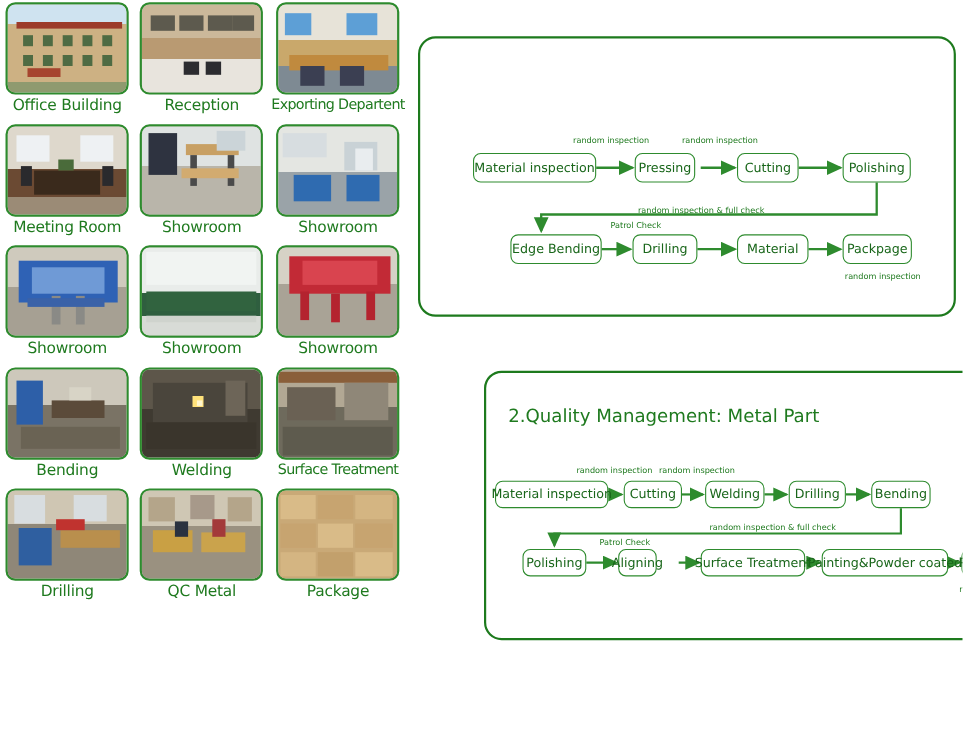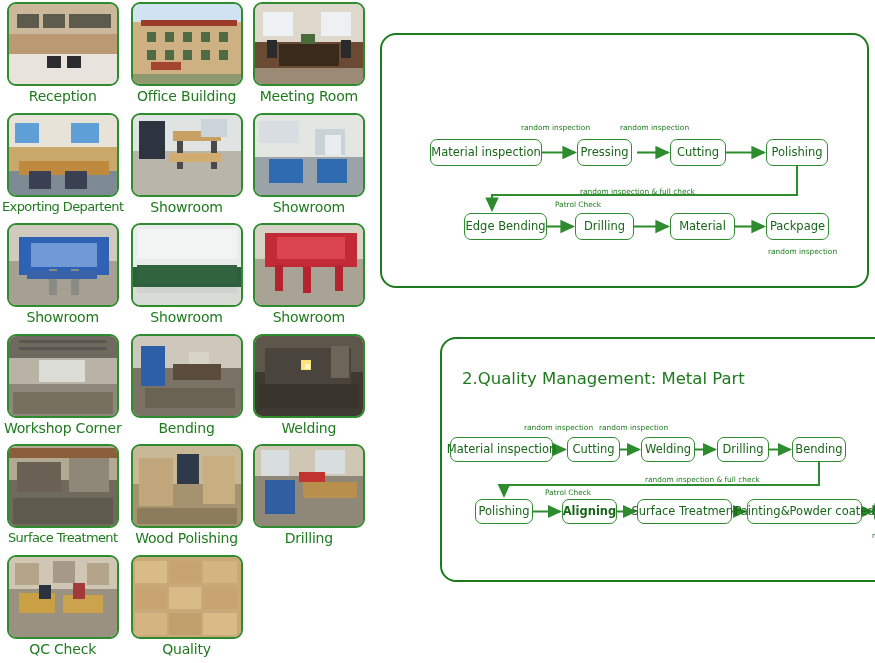--- a/index.html
+++ b/index.html
@@ -95,33 +95,20 @@
     line-height:1;
   }
   svg.wires{position:absolute;left:0;top:0;overflow:visible;}
 </style>
 </head>
 <body>
 
 <div id="page">
 
   <div class="photo-grid" id="photo-grid">
-      <div class="photo-cell">
-        <div class="photo-frame">
-          <div class="ph" style="background: linear-gradient(rgb(203, 184, 154), rgb(203, 184, 154) 38%, rgb(185, 154, 114) 38%, rgb(185, 154, 114) 62%, rgb(232, 228, 221) 62%);">
-            <i style="left: 8px; top: 10px; width: 22px; height: 14px; background: rgb(93, 90, 78);"></i>
-            <i style="left: 34px; top: 10px; width: 22px; height: 14px; background: rgb(93, 90, 78);"></i>
-            <i style="left: 60px; top: 10px; width: 22px; height: 14px; background: rgb(93, 90, 78);"></i>
-            <i style="left: 82px; top: 10px; width: 20px; height: 14px; background: rgb(93, 90, 78);"></i>
-            <i style="left: 38px; top: 52px; width: 14px; height: 12px; background: rgb(44, 44, 48);"></i>
-            <i style="left: 58px; top: 52px; width: 14px; height: 12px; background: rgb(44, 44, 48);"></i>
-          </div>
-        </div>
-        <div class="photo-cap">Reception</div>
-      </div>
       <div class="photo-cell">
         <div class="photo-frame">
           <div class="ph" style="background: linear-gradient(rgb(207, 227, 240), rgb(207, 227, 240) 22%, rgb(205, 177, 131) 22%, rgb(205, 177, 131) 88%, rgb(143, 154, 111) 88%);">
             <i style="left: 8px; top: 16px; width: 96px; height: 6px; background: rgb(156, 59, 42);"></i>
             <i style="left: 14px; top: 28px; width: 9px; height: 10px; background: rgb(79, 107, 67);"></i>
             <i style="left: 32px; top: 28px; width: 9px; height: 10px; background: rgb(79, 107, 67);"></i>
             <i style="left: 50px; top: 28px; width: 9px; height: 10px; background: rgb(79, 107, 67);"></i>
             <i style="left: 68px; top: 28px; width: 9px; height: 10px; background: rgb(79, 107, 67);"></i>
             <i style="left: 86px; top: 28px; width: 9px; height: 10px; background: rgb(79, 107, 67);"></i>
             <i style="left: 14px; top: 46px; width: 9px; height: 10px; background: rgb(79, 107, 67);"></i>
@@ -129,45 +116,58 @@
             <i style="left: 50px; top: 46px; width: 9px; height: 10px; background: rgb(79, 107, 67);"></i>
             <i style="left: 68px; top: 46px; width: 9px; height: 10px; background: rgb(79, 107, 67);"></i>
             <i style="left: 86px; top: 46px; width: 9px; height: 10px; background: rgb(79, 107, 67);"></i>
             <i style="left: 18px; top: 58px; width: 30px; height: 8px; background: rgb(166, 69, 47);"></i>
           </div>
         </div>
         <div class="photo-cap">Office Building</div>
       </div>
       <div class="photo-cell">
         <div class="photo-frame">
+          <div class="ph" style="background: linear-gradient(rgb(203, 184, 154), rgb(203, 184, 154) 38%, rgb(185, 154, 114) 38%, rgb(185, 154, 114) 62%, rgb(232, 228, 221) 62%);">
+            <i style="left: 8px; top: 10px; width: 22px; height: 14px; background: rgb(93, 90, 78);"></i>
+            <i style="left: 34px; top: 10px; width: 22px; height: 14px; background: rgb(93, 90, 78);"></i>
+            <i style="left: 60px; top: 10px; width: 22px; height: 14px; background: rgb(93, 90, 78);"></i>
+            <i style="left: 82px; top: 10px; width: 20px; height: 14px; background: rgb(93, 90, 78);"></i>
+            <i style="left: 38px; top: 52px; width: 14px; height: 12px; background: rgb(44, 44, 48);"></i>
+            <i style="left: 58px; top: 52px; width: 14px; height: 12px; background: rgb(44, 44, 48);"></i>
+          </div>
+        </div>
+        <div class="photo-cap">Reception</div>
+      </div>
+      <div class="photo-cell">
+        <div class="photo-frame">
+          <div class="ph" style="background: linear-gradient(rgb(231, 227, 216), rgb(231, 227, 216) 40%, rgb(201, 168, 107) 40%, rgb(201, 168, 107) 70%, rgb(126, 138, 147) 70%);">
+            <i style="left: 6px; top: 8px; width: 24px; height: 20px; background: rgb(93, 159, 214);"></i>
+            <i style="left: 62px; top: 8px; width: 28px; height: 20px; background: rgb(93, 159, 214);"></i>
+            <i style="left: 10px; top: 46px; width: 90px; height: 14px; background: rgb(192, 138, 62);"></i>
+            <i style="left: 20px; top: 56px; width: 22px; height: 18px; background: rgb(59, 63, 82);"></i>
+            <i style="left: 56px; top: 56px; width: 22px; height: 18px; background: rgb(59, 63, 82);"></i>
+          </div>
+        </div>
+        <div class="photo-cap tight">Exporting Departent</div>
+      </div>
+      <div class="photo-cell">
+        <div class="photo-frame">
           <div class="ph" style="background: linear-gradient(rgb(222, 216, 204), rgb(222, 216, 204) 48%, rgb(107, 74, 51) 48%, rgb(107, 74, 51) 80%, rgb(155, 139, 118) 80%);">
             <i style="left: 8px; top: 8px; width: 30px; height: 24px; background: rgb(238, 241, 243);"></i>
             <i style="left: 66px; top: 8px; width: 30px; height: 24px; background: rgb(238, 241, 243);"></i>
             <i style="left: 24px; top: 40px; width: 60px; height: 22px; background: rgb(58, 42, 28);"></i>
             <i style="left: 12px; top: 36px; width: 10px; height: 18px; background: rgb(42, 42, 45);"></i>
             <i style="left: 86px; top: 36px; width: 10px; height: 18px; background: rgb(42, 42, 45);"></i>
             <i style="left: 46px; top: 30px; width: 14px; height: 10px; background: rgb(74, 107, 58);"></i>
           </div>
         </div>
         <div class="photo-cap">Meeting Room</div>
       </div>
       <div class="photo-cell">
         <div class="photo-frame">
-          <div class="ph" style="background: linear-gradient(rgb(231, 227, 216), rgb(231, 227, 216) 40%, rgb(201, 168, 107) 40%, rgb(201, 168, 107) 70%, rgb(126, 138, 147) 70%);">
-            <i style="left: 6px; top: 8px; width: 24px; height: 20px; background: rgb(93, 159, 214);"></i>
-            <i style="left: 62px; top: 8px; width: 28px; height: 20px; background: rgb(93, 159, 214);"></i>
-            <i style="left: 10px; top: 46px; width: 90px; height: 14px; background: rgb(192, 138, 62);"></i>
-            <i style="left: 20px; top: 56px; width: 22px; height: 18px; background: rgb(59, 63, 82);"></i>
-            <i style="left: 56px; top: 56px; width: 22px; height: 18px; background: rgb(59, 63, 82);"></i>
-          </div>
-        </div>
-        <div class="photo-cap tight">Exporting Departent</div>
-      </div>
-      <div class="photo-cell">
-        <div class="photo-frame">
           <div class="ph" style="background: linear-gradient(rgb(223, 227, 226), rgb(223, 227, 226) 45%, rgb(185, 181, 170) 45%);">
             <i style="left: 6px; top: 6px; width: 26px; height: 38px; background: rgb(46, 51, 64);"></i>
             <i style="left: 40px; top: 16px; width: 48px; height: 10px; background: rgb(200, 160, 100);"></i>
             <i style="left: 44px; top: 26px; width: 6px; height: 28px; background: rgb(74, 74, 74);"></i>
             <i style="left: 78px; top: 26px; width: 6px; height: 28px; background: rgb(74, 74, 74);"></i>
             <i style="left: 36px; top: 38px; width: 52px; height: 9px; background: rgb(210, 171, 112);"></i>
             <i style="left: 68px; top: 4px; width: 26px; height: 18px; background: rgb(203, 212, 216);"></i>
           </div>
         </div>
         <div class="photo-cap">Showroom</div>
@@ -213,32 +213,20 @@
             <i style="left: 22px; top: 12px; width: 68px; height: 22px; background: rgb(217, 68, 79);"></i>
             <i style="left: 20px; top: 40px; width: 8px; height: 26px; background: rgb(180, 35, 47);"></i>
             <i style="left: 80px; top: 40px; width: 8px; height: 26px; background: rgb(180, 35, 47);"></i>
             <i style="left: 48px; top: 42px; width: 8px; height: 26px; background: rgb(180, 35, 47);"></i>
           </div>
         </div>
         <div class="photo-cap">Showroom</div>
       </div>
       <div class="photo-cell">
         <div class="photo-frame">
-          <div class="ph" style="background: linear-gradient(rgb(185, 179, 166), rgb(185, 179, 166) 60%, rgb(142, 134, 121) 60%);">
-            <i style="left: 0px; top: 0px; width: 108px; height: 22px; background: rgb(111, 106, 95);"></i>
-            <i style="left: 10px; top: 4px; width: 88px; height: 3px; background: rgb(91, 87, 80);"></i>
-            <i style="left: 10px; top: 11px; width: 88px; height: 3px; background: rgb(91, 87, 80);"></i>
-            <i style="left: 30px; top: 24px; width: 46px; height: 22px; background: rgb(220, 220, 214);"></i>
-            <i style="left: 4px; top: 56px; width: 100px; height: 22px; background: rgb(119, 112, 95);"></i>
-          </div>
-        </div>
-        <div class="photo-cap">Workshop Corner</div>
-      </div>
-      <div class="photo-cell">
-        <div class="photo-frame">
           <div class="ph" style="background: linear-gradient(rgb(205, 200, 187), rgb(205, 200, 187) 40%, rgb(122, 115, 101) 40%);">
             <i style="left: 8px; top: 10px; width: 24px; height: 40px; background: rgb(45, 95, 168);"></i>
             <i style="left: 40px; top: 28px; width: 48px; height: 16px; background: rgb(91, 75, 58);"></i>
             <i style="left: 56px; top: 16px; width: 20px; height: 12px; background: rgb(216, 212, 198);"></i>
             <i style="left: 12px; top: 52px; width: 90px; height: 20px; background: rgb(106, 99, 84);"></i>
           </div>
         </div>
         <div class="photo-cap">Bending</div>
       </div>
       <div class="photo-cell">
@@ -256,31 +244,20 @@
       <div class="photo-cell">
         <div class="photo-frame">
           <div class="ph" style="background: linear-gradient(rgb(178, 168, 148), rgb(178, 168, 148) 42%, rgb(110, 106, 92) 42%);">
             <i style="left: 0px; top: 2px; width: 108px; height: 10px; background: rgb(138, 95, 58);"></i>
             <i style="left: 8px; top: 16px; width: 44px; height: 30px; background: rgb(106, 97, 84);"></i>
             <i style="left: 60px; top: 12px; width: 40px; height: 34px; background: rgb(143, 135, 120);"></i>
             <i style="left: 4px; top: 52px; width: 100px; height: 26px; background: rgb(94, 91, 78);"></i>
           </div>
         </div>
         <div class="photo-cap tight">Surface Treatment</div>
-      </div>
-      <div class="photo-cell">
-        <div class="photo-frame">
-          <div class="ph" style="background: linear-gradient(rgb(201, 184, 150), rgb(201, 184, 150) 48%, rgb(165, 147, 111) 48%);">
-            <i style="left: 6px; top: 12px; width: 34px; height: 48px; background: rgb(194, 167, 124);"></i>
-            <i style="left: 44px; top: 8px; width: 22px; height: 30px; background: rgb(46, 58, 74);"></i>
-            <i style="left: 70px; top: 10px; width: 32px; height: 48px; background: rgb(201, 174, 129);"></i>
-            <i style="left: 4px; top: 62px; width: 100px; height: 16px; background: rgb(141, 124, 92);"></i>
-          </div>
-        </div>
-        <div class="photo-cap">Wood Polishing</div>
       </div>
       <div class="photo-cell">
         <div class="photo-frame">
           <div class="ph" style="background: linear-gradient(rgb(207, 198, 179), rgb(207, 198, 179) 38%, rgb(143, 135, 120) 38%);">
             <i style="left: 6px; top: 4px; width: 28px; height: 26px; background: rgb(216, 221, 224);"></i>
             <i style="left: 60px; top: 4px; width: 30px; height: 24px; background: rgb(216, 221, 224);"></i>
             <i style="left: 10px; top: 34px; width: 30px; height: 34px; background: rgb(47, 95, 160);"></i>
             <i style="left: 48px; top: 36px; width: 54px; height: 16px; background: rgb(185, 143, 77);"></i>
             <i style="left: 44px; top: 26px; width: 26px; height: 10px; background: rgb(192, 51, 47);"></i>
           </div>
@@ -292,37 +269,37 @@
           <div class="ph" style="background: linear-gradient(rgb(207, 199, 180), rgb(207, 199, 180) 40%, rgb(154, 145, 128) 40%);">
             <i style="left: 6px; top: 6px; width: 24px; height: 22px; background: rgb(180, 165, 138);"></i>
             <i style="left: 44px; top: 4px; width: 22px; height: 22px; background: rgb(167, 153, 138);"></i>
             <i style="left: 78px; top: 6px; width: 22px; height: 22px; background: rgb(180, 165, 138);"></i>
             <i style="left: 10px; top: 36px; width: 36px; height: 20px; background: rgb(201, 160, 68);"></i>
             <i style="left: 54px; top: 38px; width: 40px; height: 18px; background: rgb(202, 163, 76);"></i>
             <i style="left: 30px; top: 28px; width: 12px; height: 14px; background: rgb(42, 50, 64);"></i>
             <i style="left: 64px; top: 26px; width: 12px; height: 16px; background: rgb(163, 58, 58);"></i>
           </div>
         </div>
-        <div class="photo-cap">QC Check</div>
+        <div class="photo-cap">QC Metal</div>
       </div>
       <div class="photo-cell">
         <div class="photo-frame">
           <div class="ph" style="background: linear-gradient(rgb(201, 169, 119), rgb(201, 169, 119) 100%);">
             <i style="left: 2px; top: 4px; width: 32px; height: 22px; background: rgb(217, 187, 136);"></i>
             <i style="left: 36px; top: 4px; width: 32px; height: 22px; background: rgb(199, 164, 112);"></i>
             <i style="left: 70px; top: 4px; width: 34px; height: 22px; background: rgb(212, 181, 130);"></i>
             <i style="left: 2px; top: 30px; width: 32px; height: 22px; background: rgb(199, 164, 112);"></i>
             <i style="left: 36px; top: 30px; width: 32px; height: 22px; background: rgb(217, 187, 136);"></i>
             <i style="left: 70px; top: 30px; width: 34px; height: 22px; background: rgb(199, 164, 112);"></i>
             <i style="left: 2px; top: 56px; width: 32px; height: 22px; background: rgb(212, 181, 130);"></i>
             <i style="left: 36px; top: 56px; width: 32px; height: 22px; background: rgb(194, 160, 108);"></i>
             <i style="left: 70px; top: 56px; width: 34px; height: 22px; background: rgb(217, 187, 136);"></i>
           </div>
         </div>
-        <div class="photo-cap">Quality</div>
+        <div class="photo-cap">Package</div>
       </div>
     </div>
 
   <div class="card" id="card-wood">
 
     <svg class="wires" width="489" height="255">
       <defs>
         <marker id="ah1" markerWidth="7" markerHeight="7" refX="6" refY="3.2" orient="auto">
           <path d="M0,0 L7,3.2 L0,6.4 z" fill="#2e8b2e"></path>
         </marker>
@@ -379,21 +356,21 @@
 
     <div class="flow" id="flow-metal">
         <div class="node" style="left: 8px; top: 98px; width: 103px; height: 25px;">Material inspection</div>
         <div class="node" style="left: 125px; top: 98px; width: 53px; height: 25px;">Cutting</div>
         <div class="node" style="left: 199px; top: 98px; width: 54px; height: 25px;">Welding</div>
         <div class="node" style="left: 275px; top: 98px; width: 52px; height: 25px;">Drilling</div>
         <div class="node" style="left: 350px; top: 98px; width: 54px; height: 25px;">Bending</div>
         <div class="edge-label" style="left: 82px; top: 85px;">random inspection</div>
         <div class="edge-label" style="left: 157px; top: 85px;">random inspection</div>
         <div class="node" style="left: 33px; top: 160px; width: 58px; height: 25px;">Polishing</div>
-        <div class="node" style="left: 120px; top: 160px; width: 55px; height: 25px; font-weight: bold;">Aligning</div>
+        <div class="node" style="left: 120px; top: 160px; width: 35px; height: 25px;">Aligning</div>
         <div class="node" style="left: 195px; top: 160px; width: 95px; height: 25px;">Surface Treatment</div>
         <div class="node" style="left: 305px; top: 160px; width: 115px; height: 25px;">Painting&amp;Powder coated</div>
         <div class="node" style="left: 432px; top: 160px; width: 51px; height: 25px;">Packpage</div>
         <div class="edge-label" style="left: 203px; top: 137px;">random inspection &amp; full check</div>
         <div class="edge-label" style="left: 103px; top: 150px;">Patrol Check</div>
         <div class="edge-label" style="left: 430px; top: 193px;">random inspection</div>
       </div>
   </div>
 
 </div>

